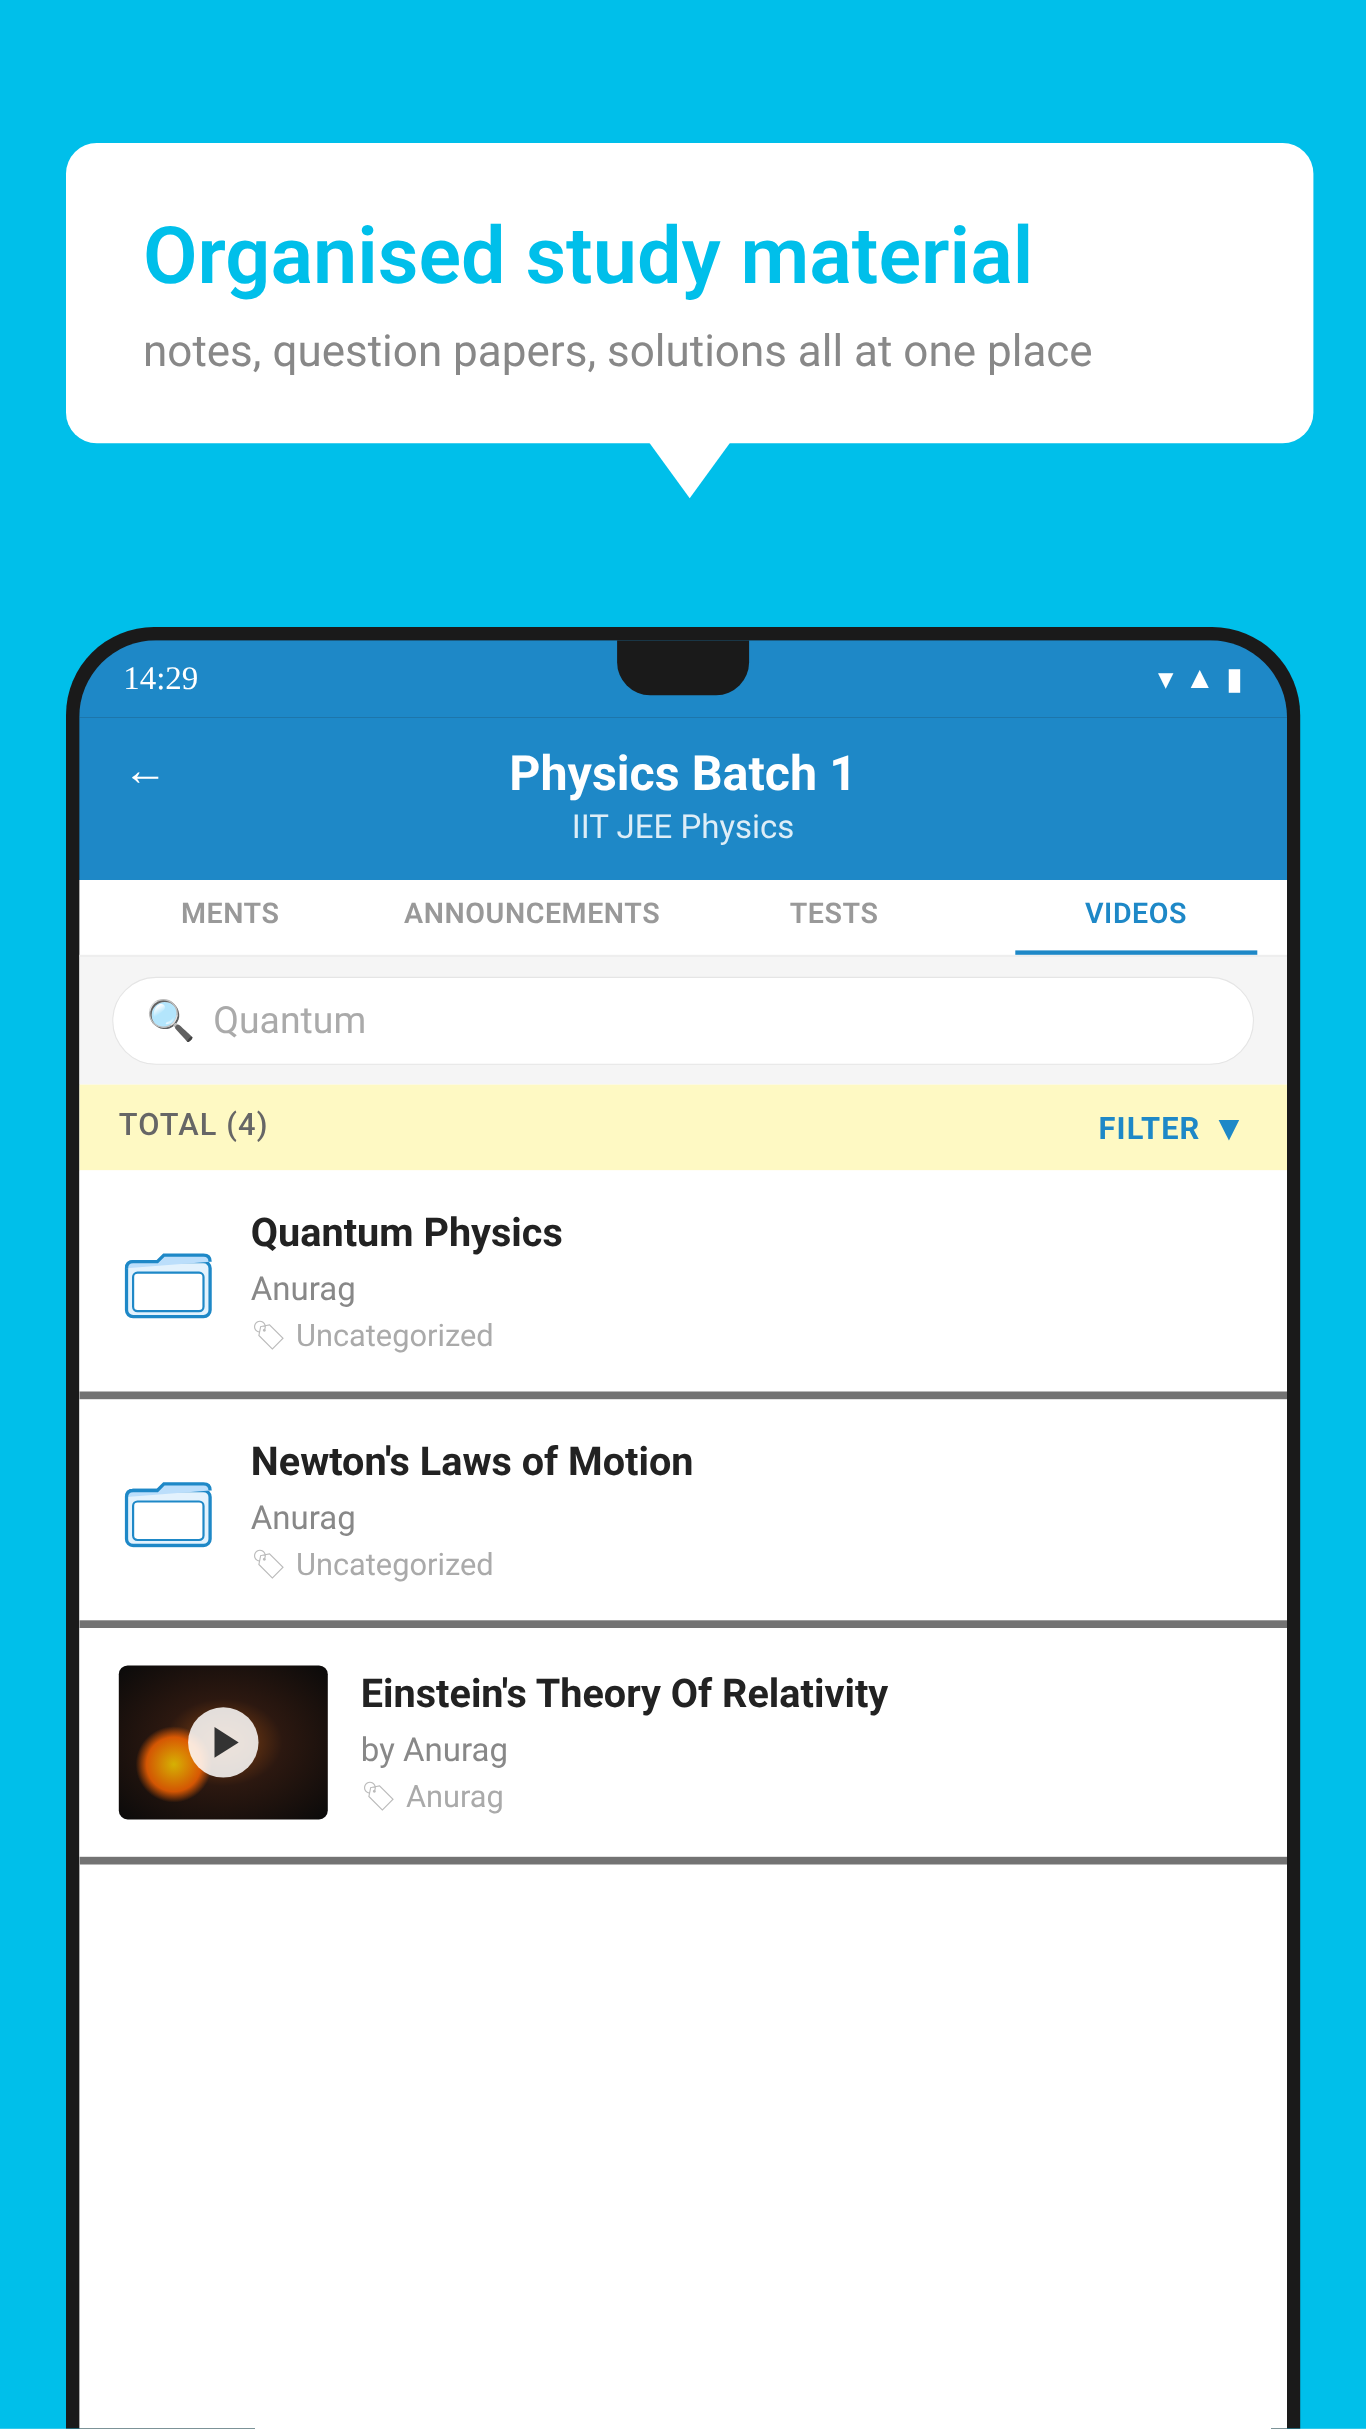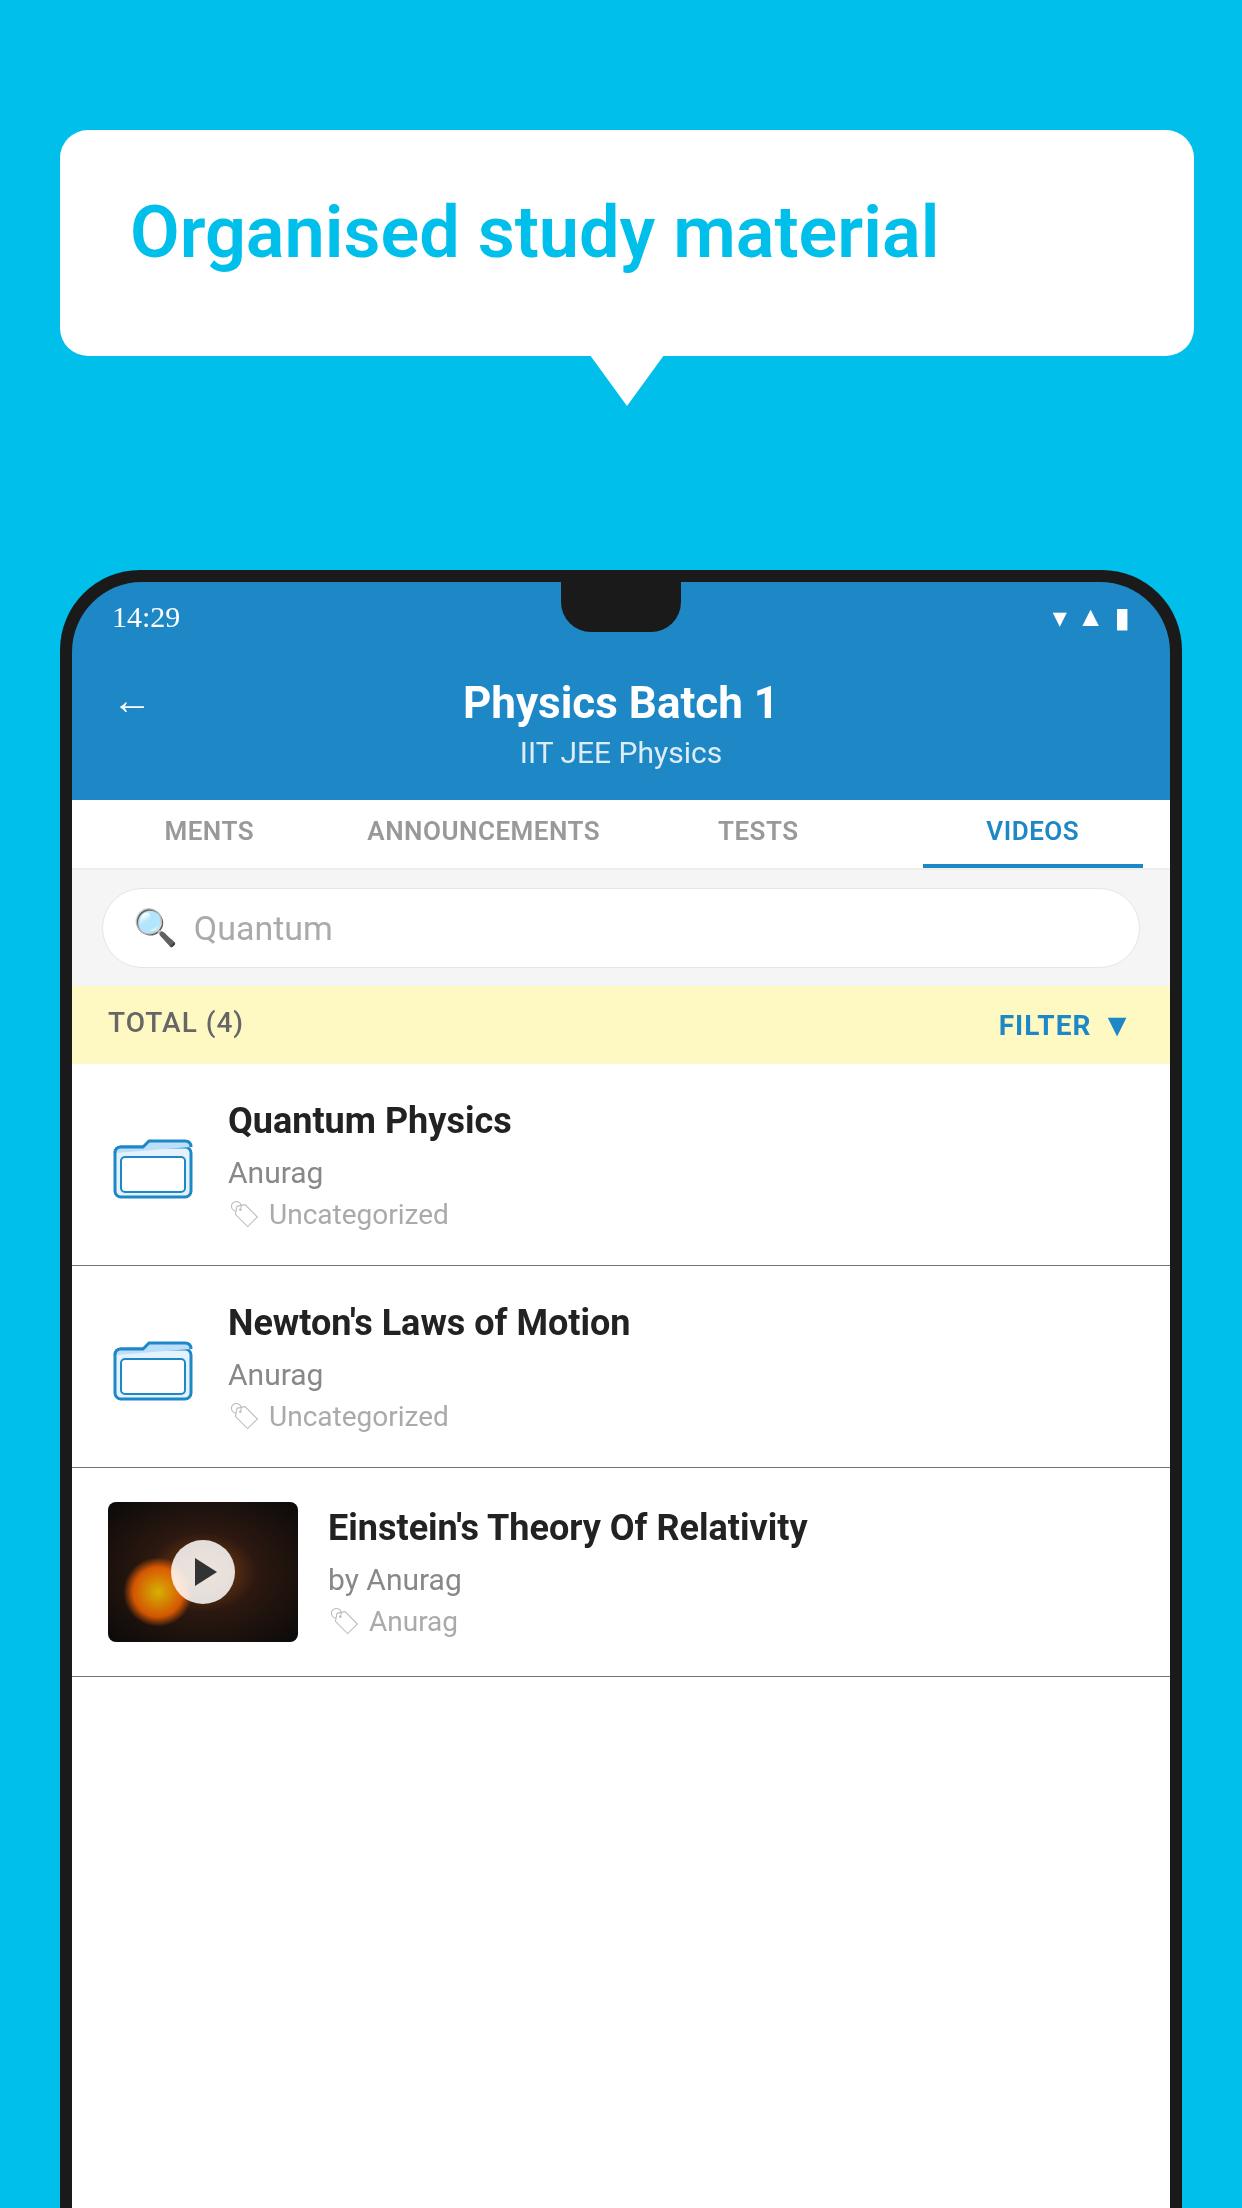--- a/index.html
+++ b/index.html
@@ -249,21 +249,21 @@
 
     
     .video-list {
       background: white;
     }
 
     .video-item {
       display: flex;
       align-items: center;
       padding: 34px 36px;
-      border-bottom: 1px solid #737373;
+      border-bottom: 7px solid #737373;
       gap: 30px;
     }
 
     .folder-icon-wrap {
       width: 90px;
       flex-shrink: 0;
       display: flex;
       align-items: center;
       justify-content: center;
     }
@@ -350,20 +350,21 @@
       width: 80px;
       height: 70px;
     }
   </style>
 </head>
 <body>
 
 <div class="speech-bubble-container">
   <div class="speech-bubble">
     <div class="bubble-title">Organised study material</div>
+    <div class="bubble-subtitle">notes, question papers, solutions all at one place</div>
   </div>
 </div>
 
 <div class="phone-frame">
   <div class="phone-inner">
 
     <div class="status-bar">
       <div class="notch"></div>
       <span class="status-time">14:29</span>
       <div class="status-icons">

